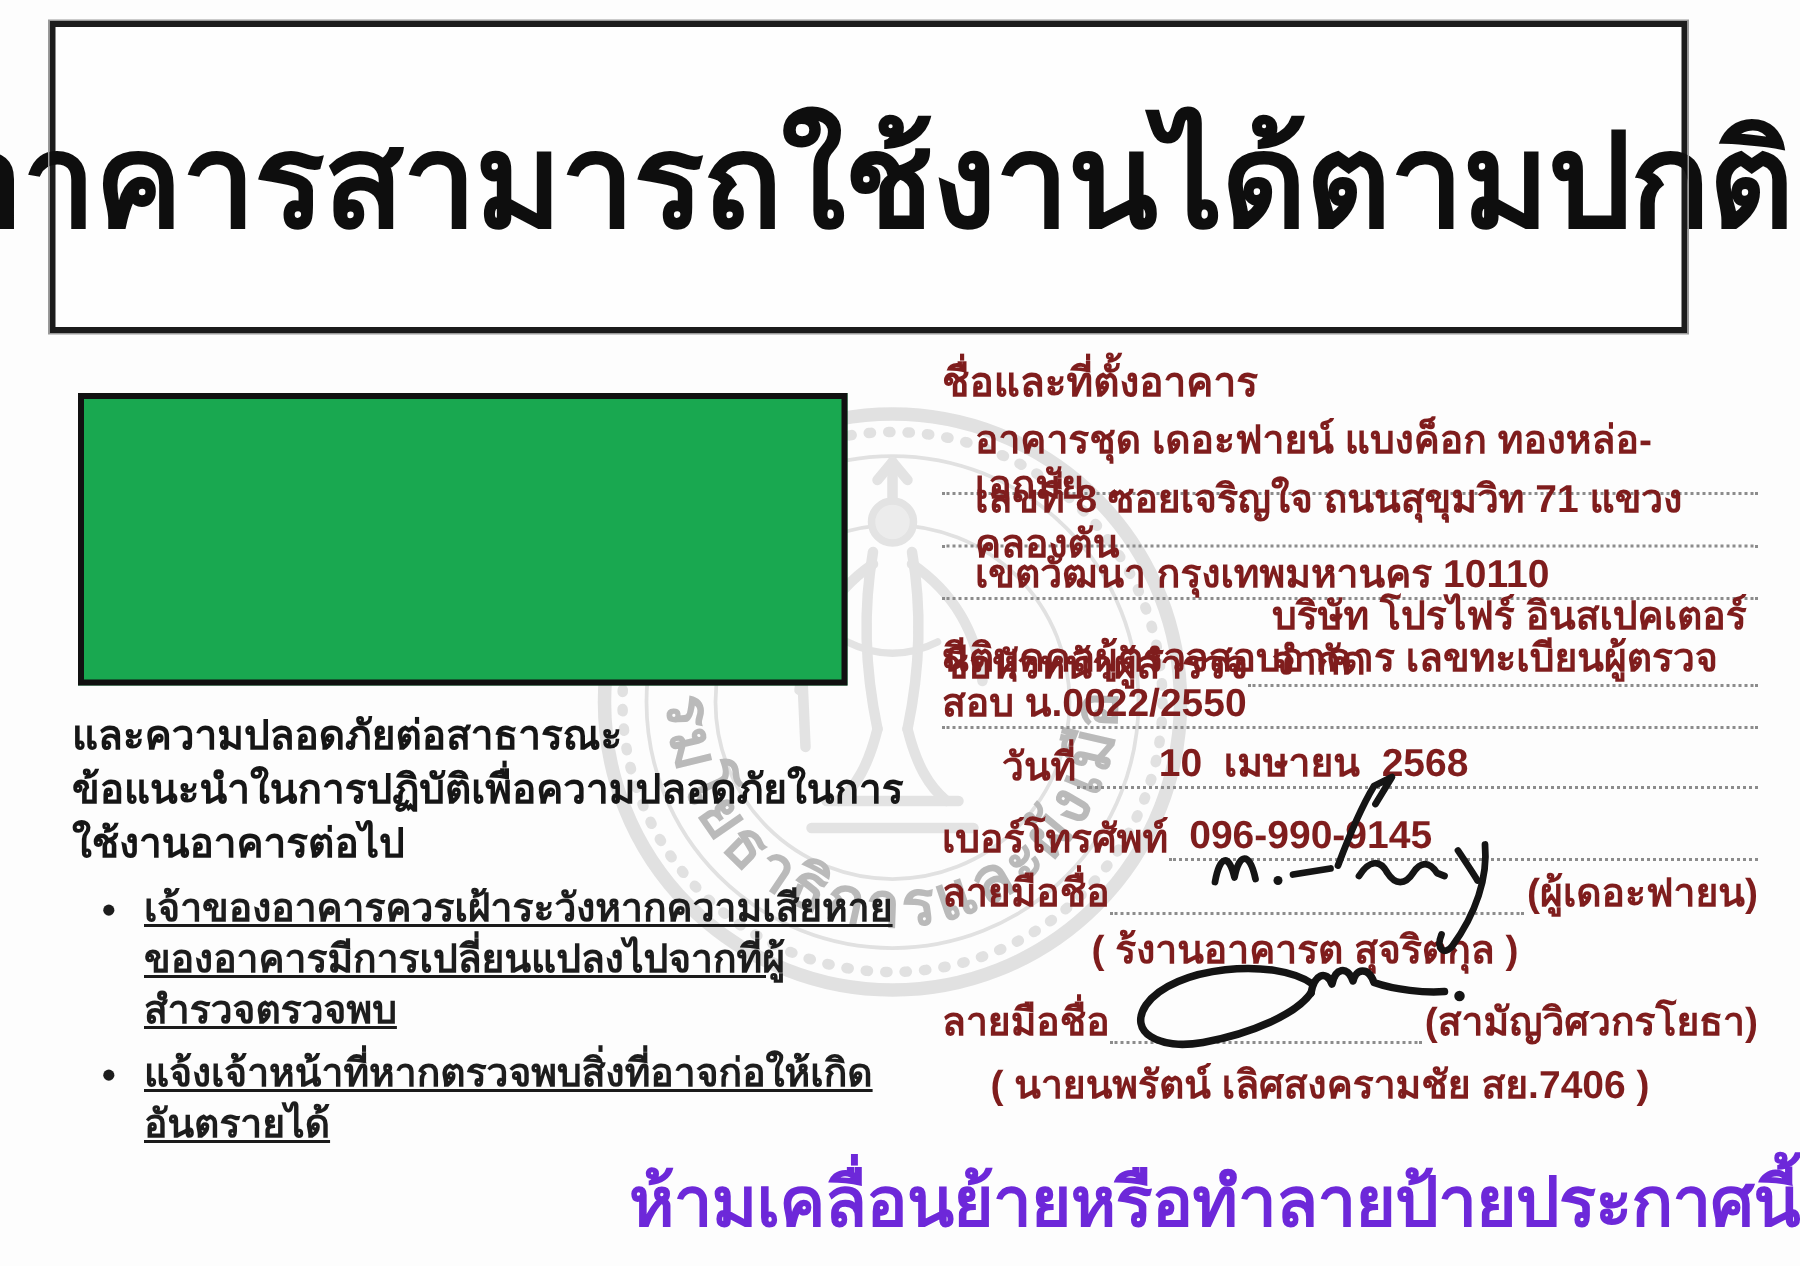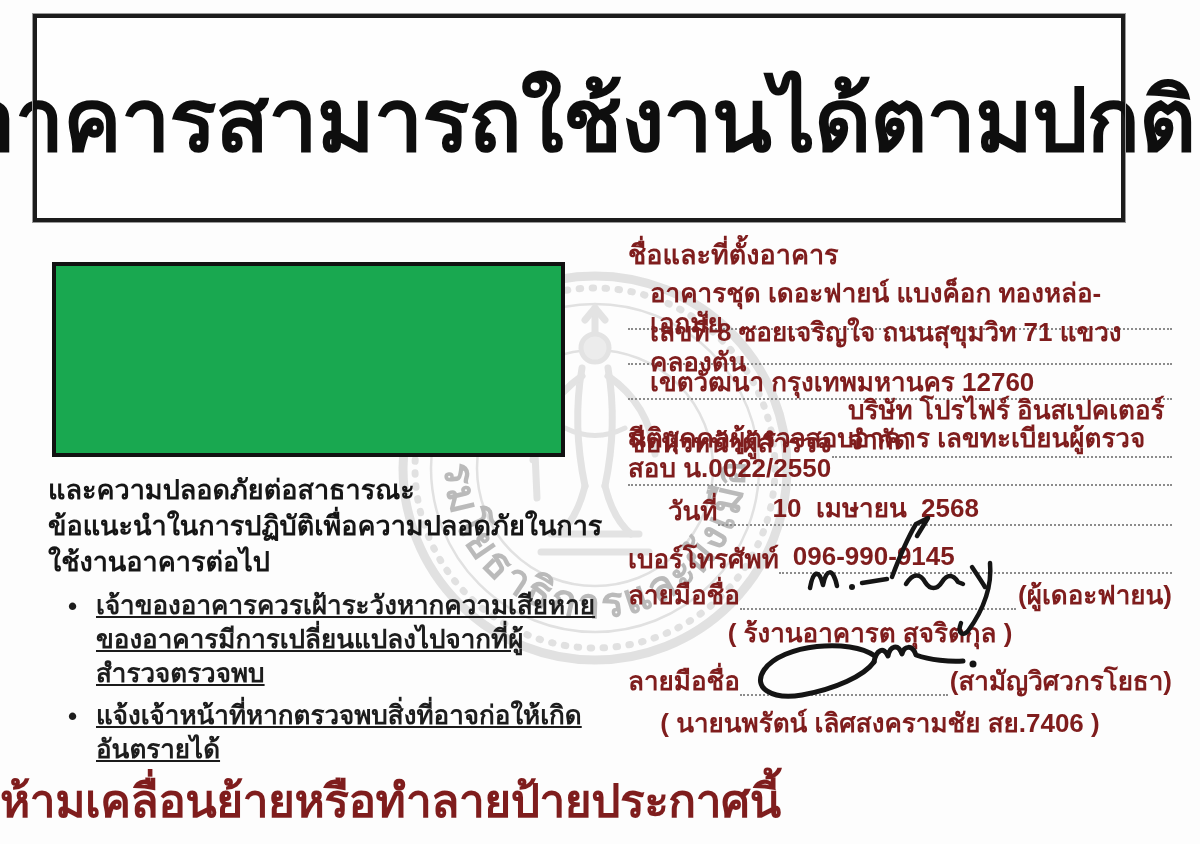--- a/index.html
+++ b/index.html
@@ -102,22 +102,22 @@
     padding-right:60px;
   }
   .sig-name.second{margin-top:10px;padding-right:40px;}
   
   .sig-draw{position:absolute;pointer-events:none;}
   .sig-draw.one{left:800px;top:505px;}
   .sig-draw.two{left:740px;top:634px;}
   
   .footer-warning{
     position:absolute;left:0;top:764px;width:1200px;
-    text-align:left;
-    font-size:46px;font-weight:700;color:#7f1d1d;
+    text-align:right;
+    font-size:46px;font-weight:700;color:#6d28d9;
     letter-spacing:-.5px;
   }
 </style>
 </head>
 <body>
 
 <div class="page">
 
   <svg class="watermark" viewBox="-210 -210 420 420" xmlns="http://www.w3.org/2000/svg">
     <g stroke="#cfcfcf" fill="none">
@@ -175,21 +175,21 @@
 
     <div class="section-label">ชื่อและที่ตั้งอาคาร</div>
 
     <div class="addr-line first">
       <span class="val">อาคารชุด เดอะฟายน์ แบงค็อก ทองหล่อ-เอกมัย</span>
     </div>
     <div class="addr-line">
       <span class="val">เลขที่ 8 ซอยเจริญใจ ถนนสุขุมวิท 71 แขวงคลองตัน</span>
     </div>
     <div class="addr-line">
-      <span class="val">เขตวัฒนา กรุงเทพมหานคร 12760</span>
+      <span class="val">เขตวัฒนา กรุงเทพมหานคร 10110</span>
     </div>
 
     <div class="row row-surveyor">
       <span class="lbl">ชื่อหัวหน้าผู้สำรวจ</span>
       <span class="dotfill">
         <span class="val pad-surveyor">บริษัท โปรไฟร์ อินสเปคเตอร์จำกัด</span>
       </span>
     </div>
 
     <div class="row row-juristic">

